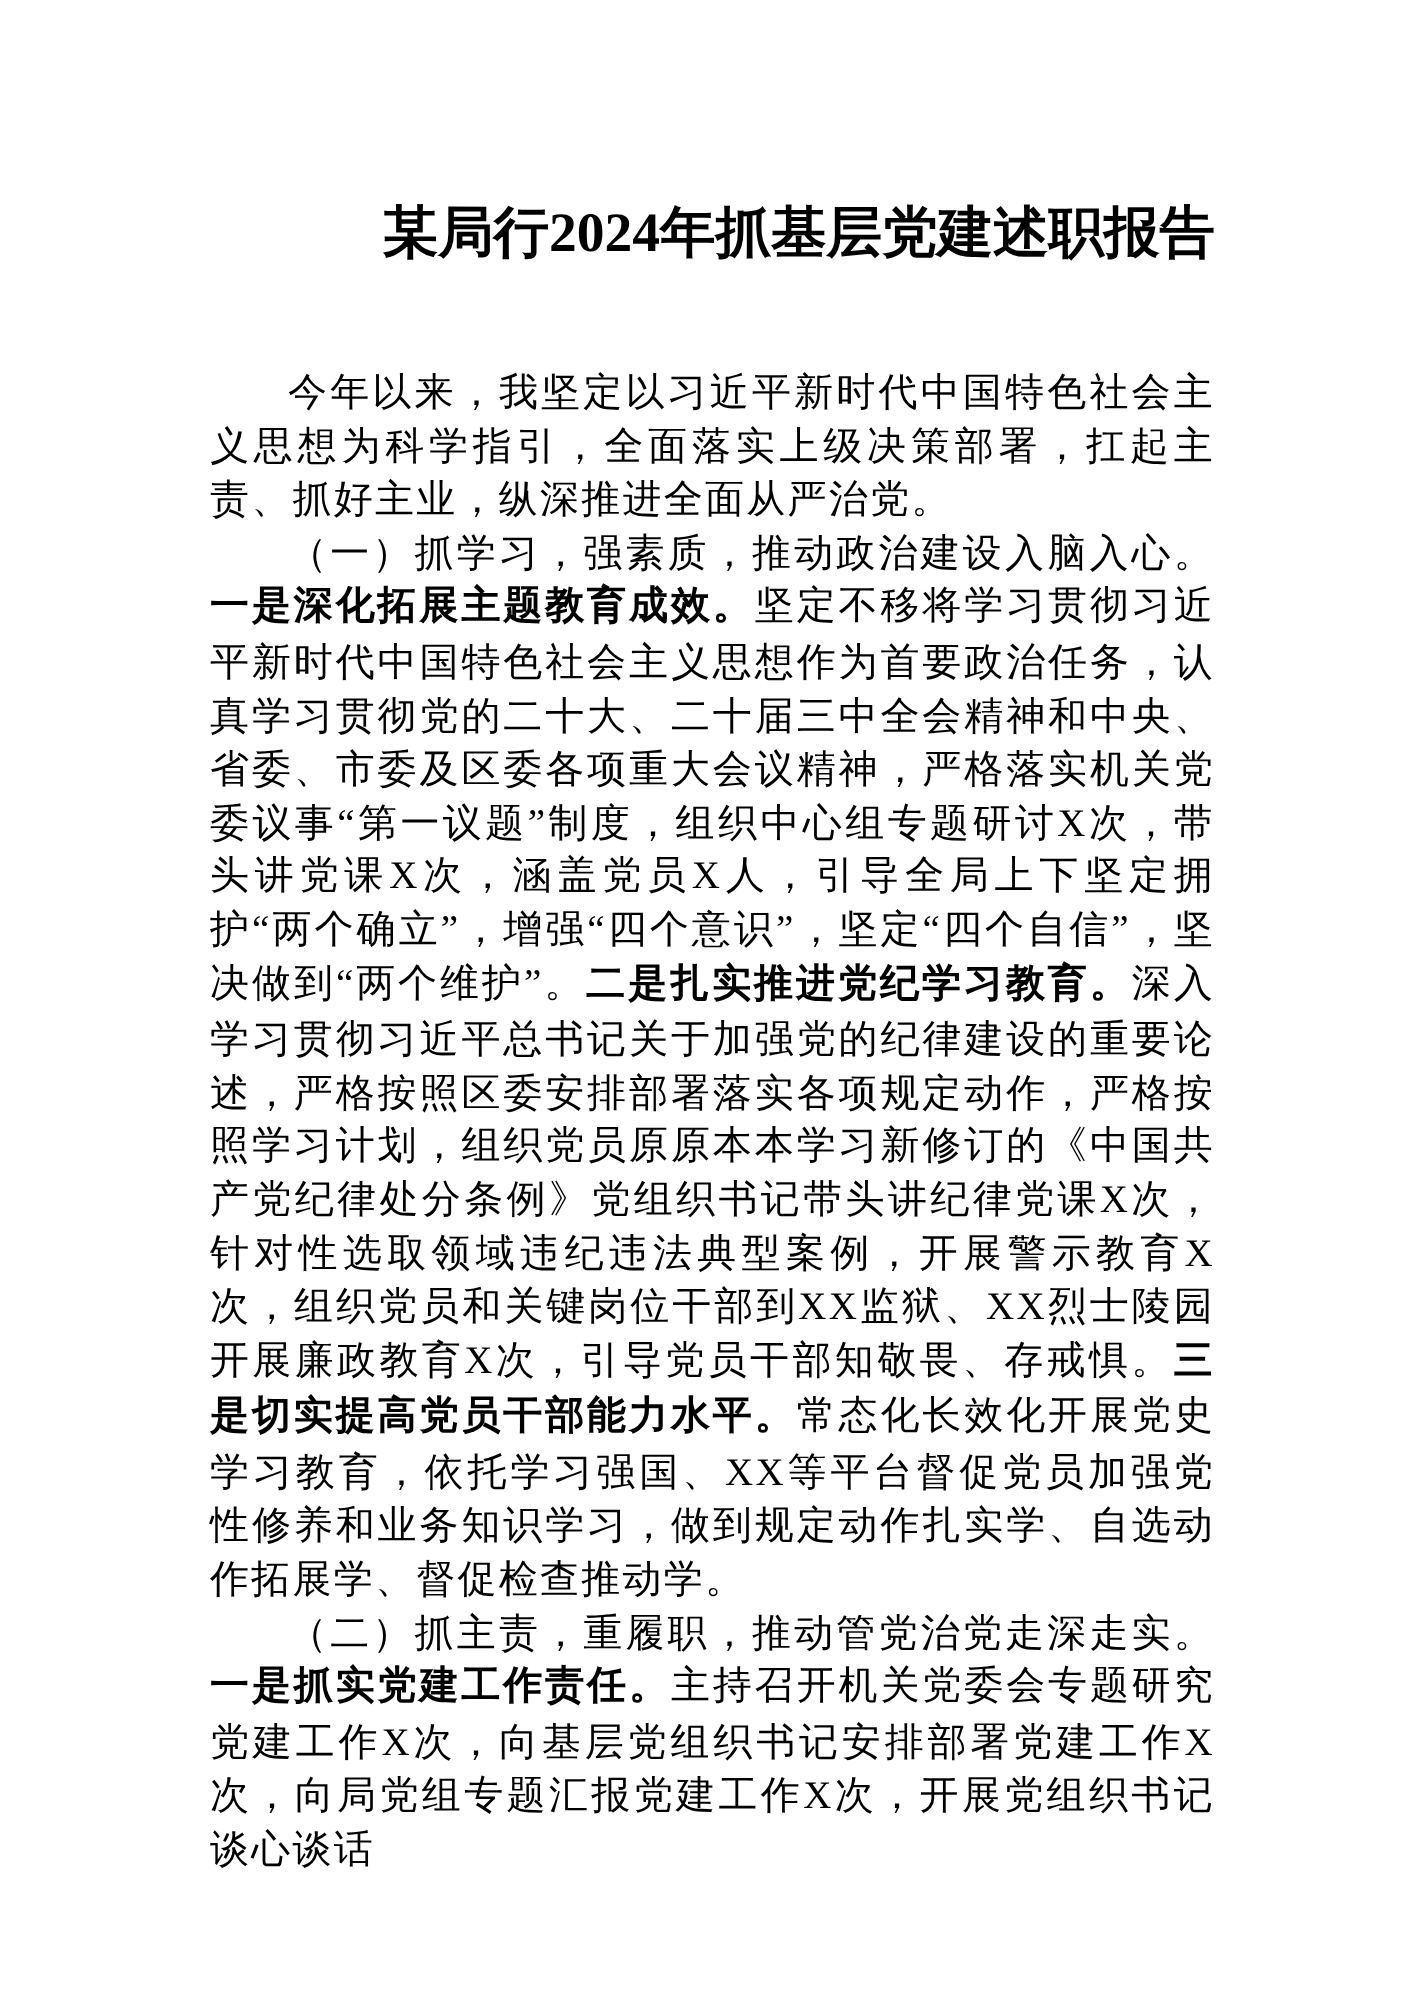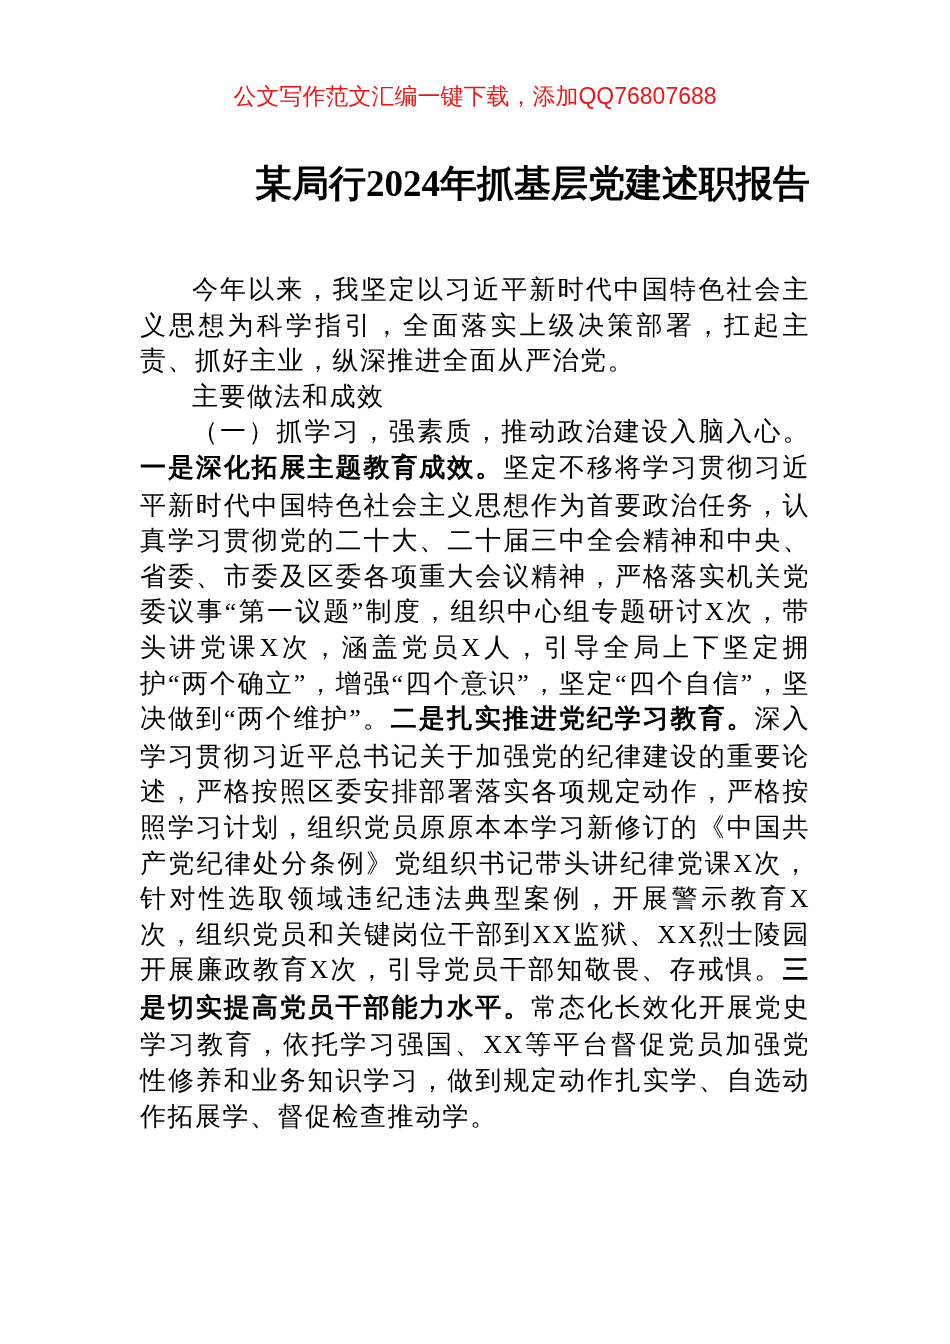--- a/index.html
+++ b/index.html
@@ -52,27 +52,26 @@
   .b {
     font-weight: 700;
     font-family: Liberation Mono, monospace;
   }
 </style>
 </head>
 <body>
 
 <div class="page">
 
-  <div class="notice">公文写作范文汇编一键下载，添加QQ76807688</div>
 
   <h1 class="doc-title">某局行2024年抓基层党建述职报告</h1>
 
   <div class="content">
 
     <p><span>今年以来，我坚定以习近平新时代中国特色社会主义思想为科学指引，全面落实上级决策部署，扛起主责、抓好主业，纵深推进全面从严治党。</span></p>
 
-    <p><span>主要做法和成效</span></p>
 
     <p><span>（一）抓学习，强素质，推动政治建设入脑入心。</span><span class="b">一是深化拓展主题教育成效。</span><span>坚定不移将学习贯彻习近平新时代中国特色社会主义思想作为首要政治任务，认真学习贯彻党的二十大、二十届三中全会精神和中央、省委、市委及区委各项重大会议精神，严格落实机关党委议事“第一议题”制度，组织中心组专题研讨X次，带头讲党课X次，涵盖党员X人，引导全局上下坚定拥护“两个确立”，增强“四个意识”，坚定“四个自信”，坚决做到“两个维护”。</span><span class="b">二是扎实推进党纪学习教育。</span><span>深入学习贯彻习近平总书记关于加强党的纪律建设的重要论述，严格按照区委安排部署落实各项规定动作，严格按照学习计划，组织党员原原本本学习新修订的《中国共产党纪律处分条例》党组织书记带头讲纪律党课X次，针对性选取领域违纪违法典型案例，开展警示教育X次，组织党员和关键岗位干部到XX监狱、XX烈士陵园开展廉政教育X次，引导党员干部知敬畏、存戒惧。</span><span class="b">三是切实提高党员干部能力水平。</span><span>常态化长效化开展党史学习教育，依托学习强国、XX等平台督促党员加强党性修养和业务知识学习，做到规定动作扎实学、自选动作拓展学、督促检查推动学。</span></p>
 
+    <p><span>（二）抓主责，重履职，推动管党治党走深走实。</span><span class="b">一是抓实党建工作责任。</span><span>主持召开机关党委会专题研究党建工作X次，向基层党组织书记安排部署党建工作X次，向局党组专题汇报党建工作X次，开展党组织书记谈心谈话</span></p>
 
   </div>
 </div>
 
 </body></html>

